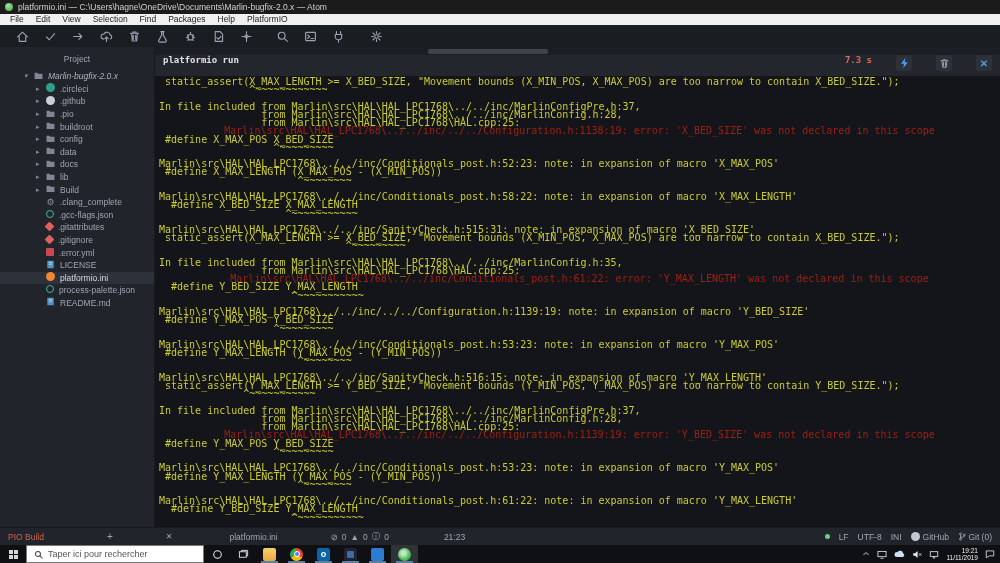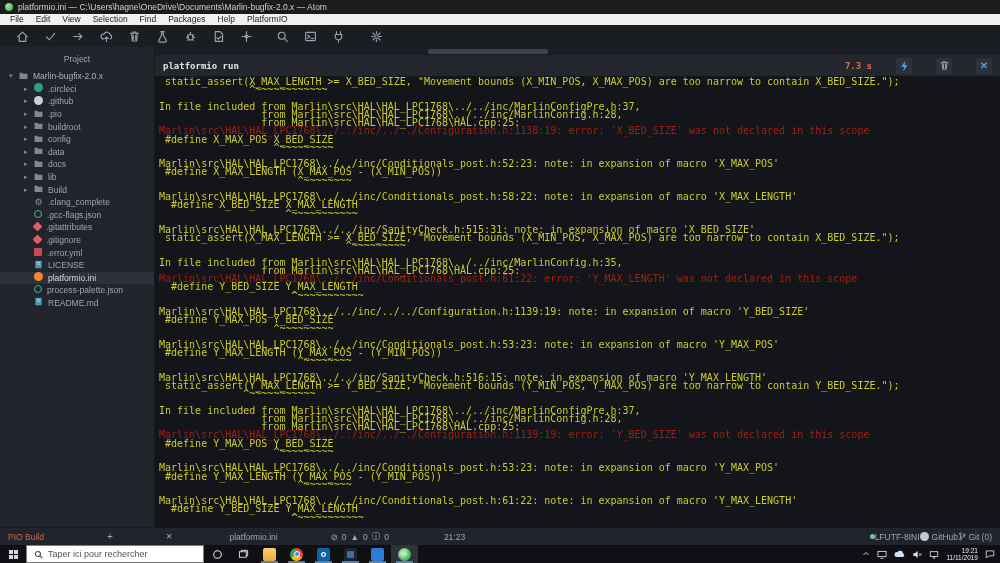--- a/index.html
+++ b/index.html
@@ -20,53 +20,53 @@
   .tb-icon { width:28px; height:20px; display:flex; align-items:center; justify-content:center; color:#9aa2b1; }
   .tb-gap { margin-left:8px; }
   .tb-gap2 { margin-left:10px; }
 
   
   .body { flex:1; display:flex; min-height:0; }
 
   
   .sidebar { width:155px; background:#21252b; border-right:1px solid #17191d; display:flex; flex-direction:column; flex:none; }
   .tree-header { text-align:center; color:#9da5b4; font-size:8.5px; padding:7px 0 6px; }
-  .tree-item { height:12.6px; display:flex; align-items:center; color:#9da5b4; font-size:8.5px; white-space:nowrap; padding-left:24px; }
-  .tree-item.root { padding-left:9px; color:#aab2bf; }
+  .tree-item { height:12.6px; display:flex; align-items:center; color:#9da5b4; font-size:8.5px; white-space:nowrap; padding-left:36px; }
+  .tree-item.root { padding-left:24px; color:#aab2bf;font-style:italic; }
   .tree-item.selected { background:#2c313a; color:#d7dae0; }
   .chev { width:10px; color:#7d8590; font-size:7px; flex:none; }
   .ti { width:9px; height:9px; display:inline-flex; align-items:center; justify-content:center; margin-right:5px; flex:none; font-size:9px; line-height:9px; }
   .ti-round { border-radius:50%; }
   .ti-ring { border-radius:50%; border:1.5px solid #45b3a2; width:8px; height:8px; }
   .ti-diamond { width:7px; height:7px; transform:rotate(45deg); border-radius:1px; }
   .tlabel { overflow:hidden; text-overflow:ellipsis; }
 
   
   .main { flex:1; background:#13151a; display:flex; flex-direction:column; min-width:0; }
   .edit-strip { height:8px; background:#1b1e24; position:relative; flex:none; }
   .hscrollbar { position:absolute; left:273px; top:2px; width:120px; height:5px; background:#3e434c; border-radius:2px; }
-  .term-header { height:21px; background:#23262d; display:flex; align-items:center; padding:0 8px; flex:none; gap:24px; }
+  .term-header { height:21px; background:#23262d; display:flex; padding:0 8px; flex:none; gap:24px; }
   .term-title { color:#e0e2e6; font-size:9px; font-family:"DejaVu Sans Mono",monospace; font-weight:bold; }
   .term-spacer { flex:1; }
   .term-elapsed { color:#e06a4f; font-size:9px; font-family:"DejaVu Sans Mono",monospace; font-weight:bold; }
   .term-btn { width:16px; height:16px; display:flex; align-items:center; justify-content:center; background:#2d3139; border-radius:2px; color:#9aa2b1; font-size:10px; }
   .term-output { flex:1; padding:2px 0 0 4px; font-family:"DejaVu Sans Mono",monospace; font-size:10px; line-height:8.22px; white-space:pre; overflow:hidden; }
   .ln-y { color:#cbcb2f; }
-  .ln-r { color:#9e2012; }
+  .ln-r { color:#9e2012;text-align:center; }
 
   
   .statusbar { height:18px; background:#21252b; border-top:1px solid #181a1f; display:flex; align-items:center; font-size:8.5px; color:#9da5b4; padding:0 8px; flex:none; }
   .sb-left { display:flex; align-items:center;gap:41px; }
   .sb-build { color:#d2604f; }
   .sb-plus { margin-left:22px; font-size:10px; }
   .sb-x { margin-left:12px; font-size:8px; }
   .sb-file { margin-left:16px; }
   .sb-lint { margin-left:12px; display:flex; gap:4px; align-items:center; }
   .sb-cursor { margin-left:14px; }
-  .sb-right { margin-left:auto; display:flex; align-items:center; }
+  .sb-right { margin-left:auto; display:flex; align-items:center; gap:9px; }
   .sb-dot { width:5px; height:5px; border-radius:50%; background:#73c990; }
   .gh-circle { width:9px; height:9px; border-radius:50%; background:#c2c8d2; display:inline-block; margin-right:3px; vertical-align:-1px; }
 
   
   .taskbar { height:18px; background:#0f1013; display:flex; align-items:stretch; color:#e8e8e8; flex:none; }
   .tb-start { width:26px; display:flex; align-items:center; justify-content:center; flex:none; }
   .winlogo { display:grid; grid-template-columns:4px 4px; grid-template-rows:4px 4px; gap:1px; }
   .winlogo span { background:#d6d6d6; }
   .tsearch { width:178px; background:#ffffff; border:1px solid #7a7a7a; display:flex; align-items:center; gap:5px; padding:0 7px; flex:none; }
   .tsearch-text { color:#555; font-size:9px; white-space:nowrap; }

